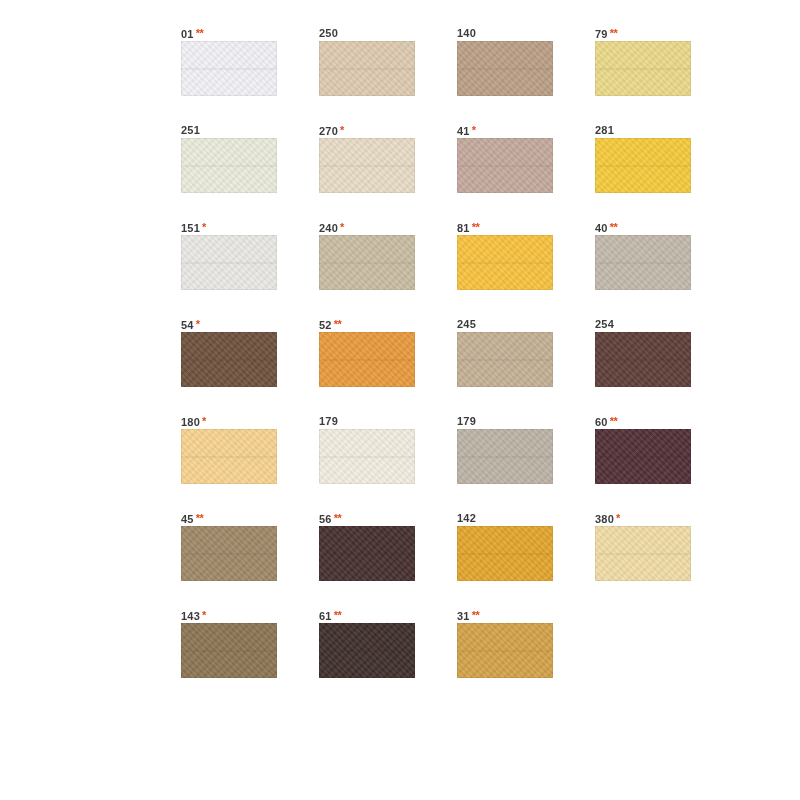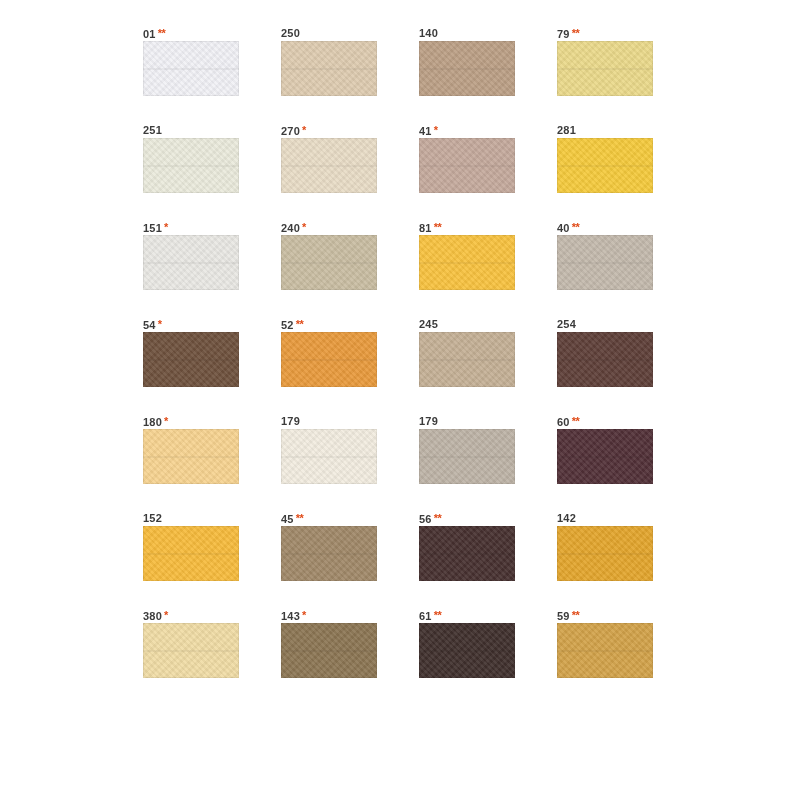--- a/index.html
+++ b/index.html
@@ -24,20 +24,21 @@
     left: 143px;
     top: 26px;
     width: 528px;
     display: grid;
     grid-template-columns: repeat(4, 96px);
     column-gap: 42px;
     row-gap: 27px;
   }
   .cell {
     width: 96px;
+    margin-left: 38px;
   }
   .cell-label {
     height: 15px;
     line-height: 15px;
     font-size: 11px;
     font-weight: bold;
     color: #3b3b3b;
     white-space: nowrap;
     letter-spacing: 0.2px;
     position: relative;
@@ -248,28 +249,20 @@
       </div>
       <div class="cell">
         <div class="cell-label"><span class="code">60</span><span class="stars">**</span></div>
         <div class="swatch">
           <div class="swatch-fill" style="background-color: rgb(81, 48, 55);"></div>
           <div class="seam"></div>
           <div class="edge"></div>
         </div>
       </div>
       <div class="cell">
-        <div class="cell-label"><span class="code">152</span></div>
-        <div class="swatch">
-          <div class="swatch-fill" style="background-color: rgb(247, 187, 60);"></div>
-          <div class="seam"></div>
-          <div class="edge"></div>
-        </div>
-      </div>
-      <div class="cell">
         <div class="cell-label"><span class="code">45</span><span class="stars">**</span></div>
         <div class="swatch">
           <div class="swatch-fill" style="background-color: rgb(160, 136, 104);"></div>
           <div class="seam"></div>
           <div class="edge"></div>
         </div>
       </div>
       <div class="cell">
         <div class="cell-label"><span class="code">56</span><span class="stars">**</span></div>
         <div class="swatch">
@@ -304,21 +297,21 @@
       </div>
       <div class="cell">
         <div class="cell-label"><span class="code">61</span><span class="stars">**</span></div>
         <div class="swatch">
           <div class="swatch-fill" style="background-color: rgb(63, 47, 44);"></div>
           <div class="seam"></div>
           <div class="edge"></div>
         </div>
       </div>
       <div class="cell">
-        <div class="cell-label"><span class="code">59</span><span class="stars">**</span></div>
+        <div class="cell-label"><span class="code">31</span><span class="stars">**</span></div>
         <div class="swatch">
           <div class="swatch-fill" style="background-color: rgb(210, 162, 73);"></div>
           <div class="seam"></div>
           <div class="edge"></div>
         </div>
       </div>
     </div>
 </div>
 
 </body></html>

